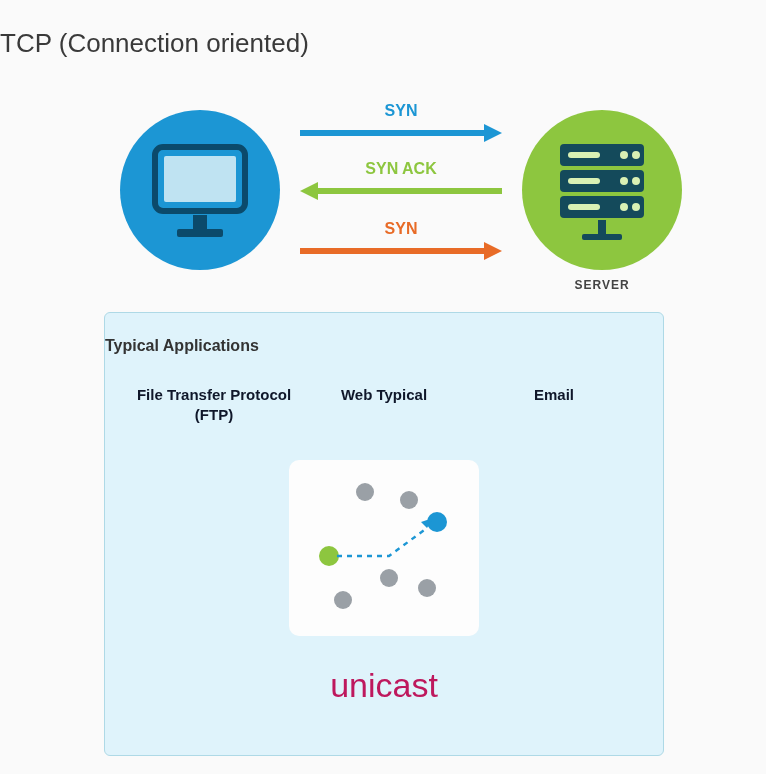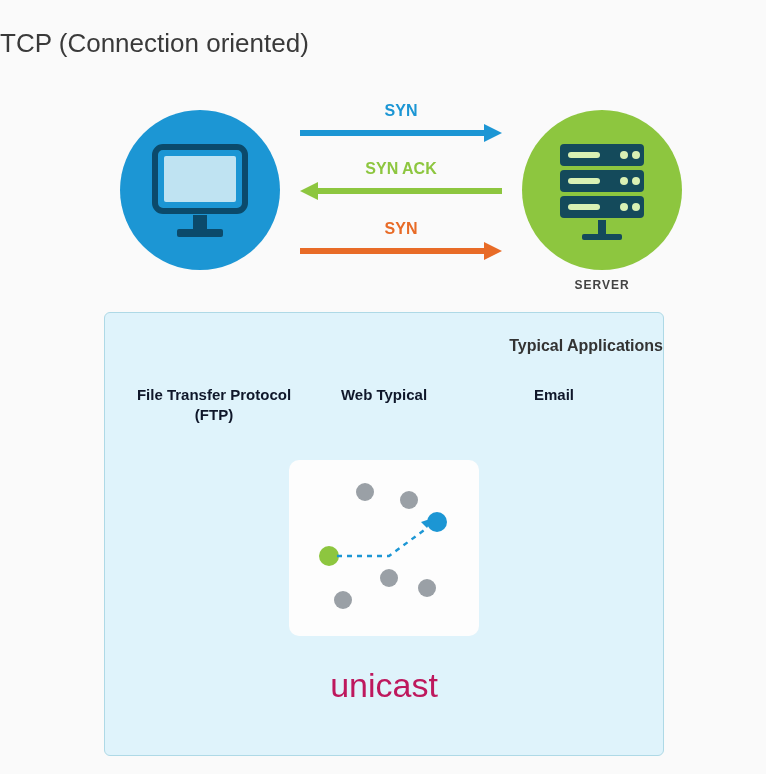--- a/index.html
+++ b/index.html
@@ -98,21 +98,21 @@
     left: 104px;
     top: 312px;
     width: 560px;
     height: 444px;
     background: #dff3fb;
     border: 1px solid #aed9e6;
     border-radius: 6px;
     padding-top: 24px;
   }
   .panel-title {
-    text-align: right;
+    text-align: left;
     font-size: 16px;
     font-weight: 600;
     color: #333;
   }
   .apps-row {
     display: flex;
     margin-top: 30px;
     padding: 0 24px;
   }
   .app {

